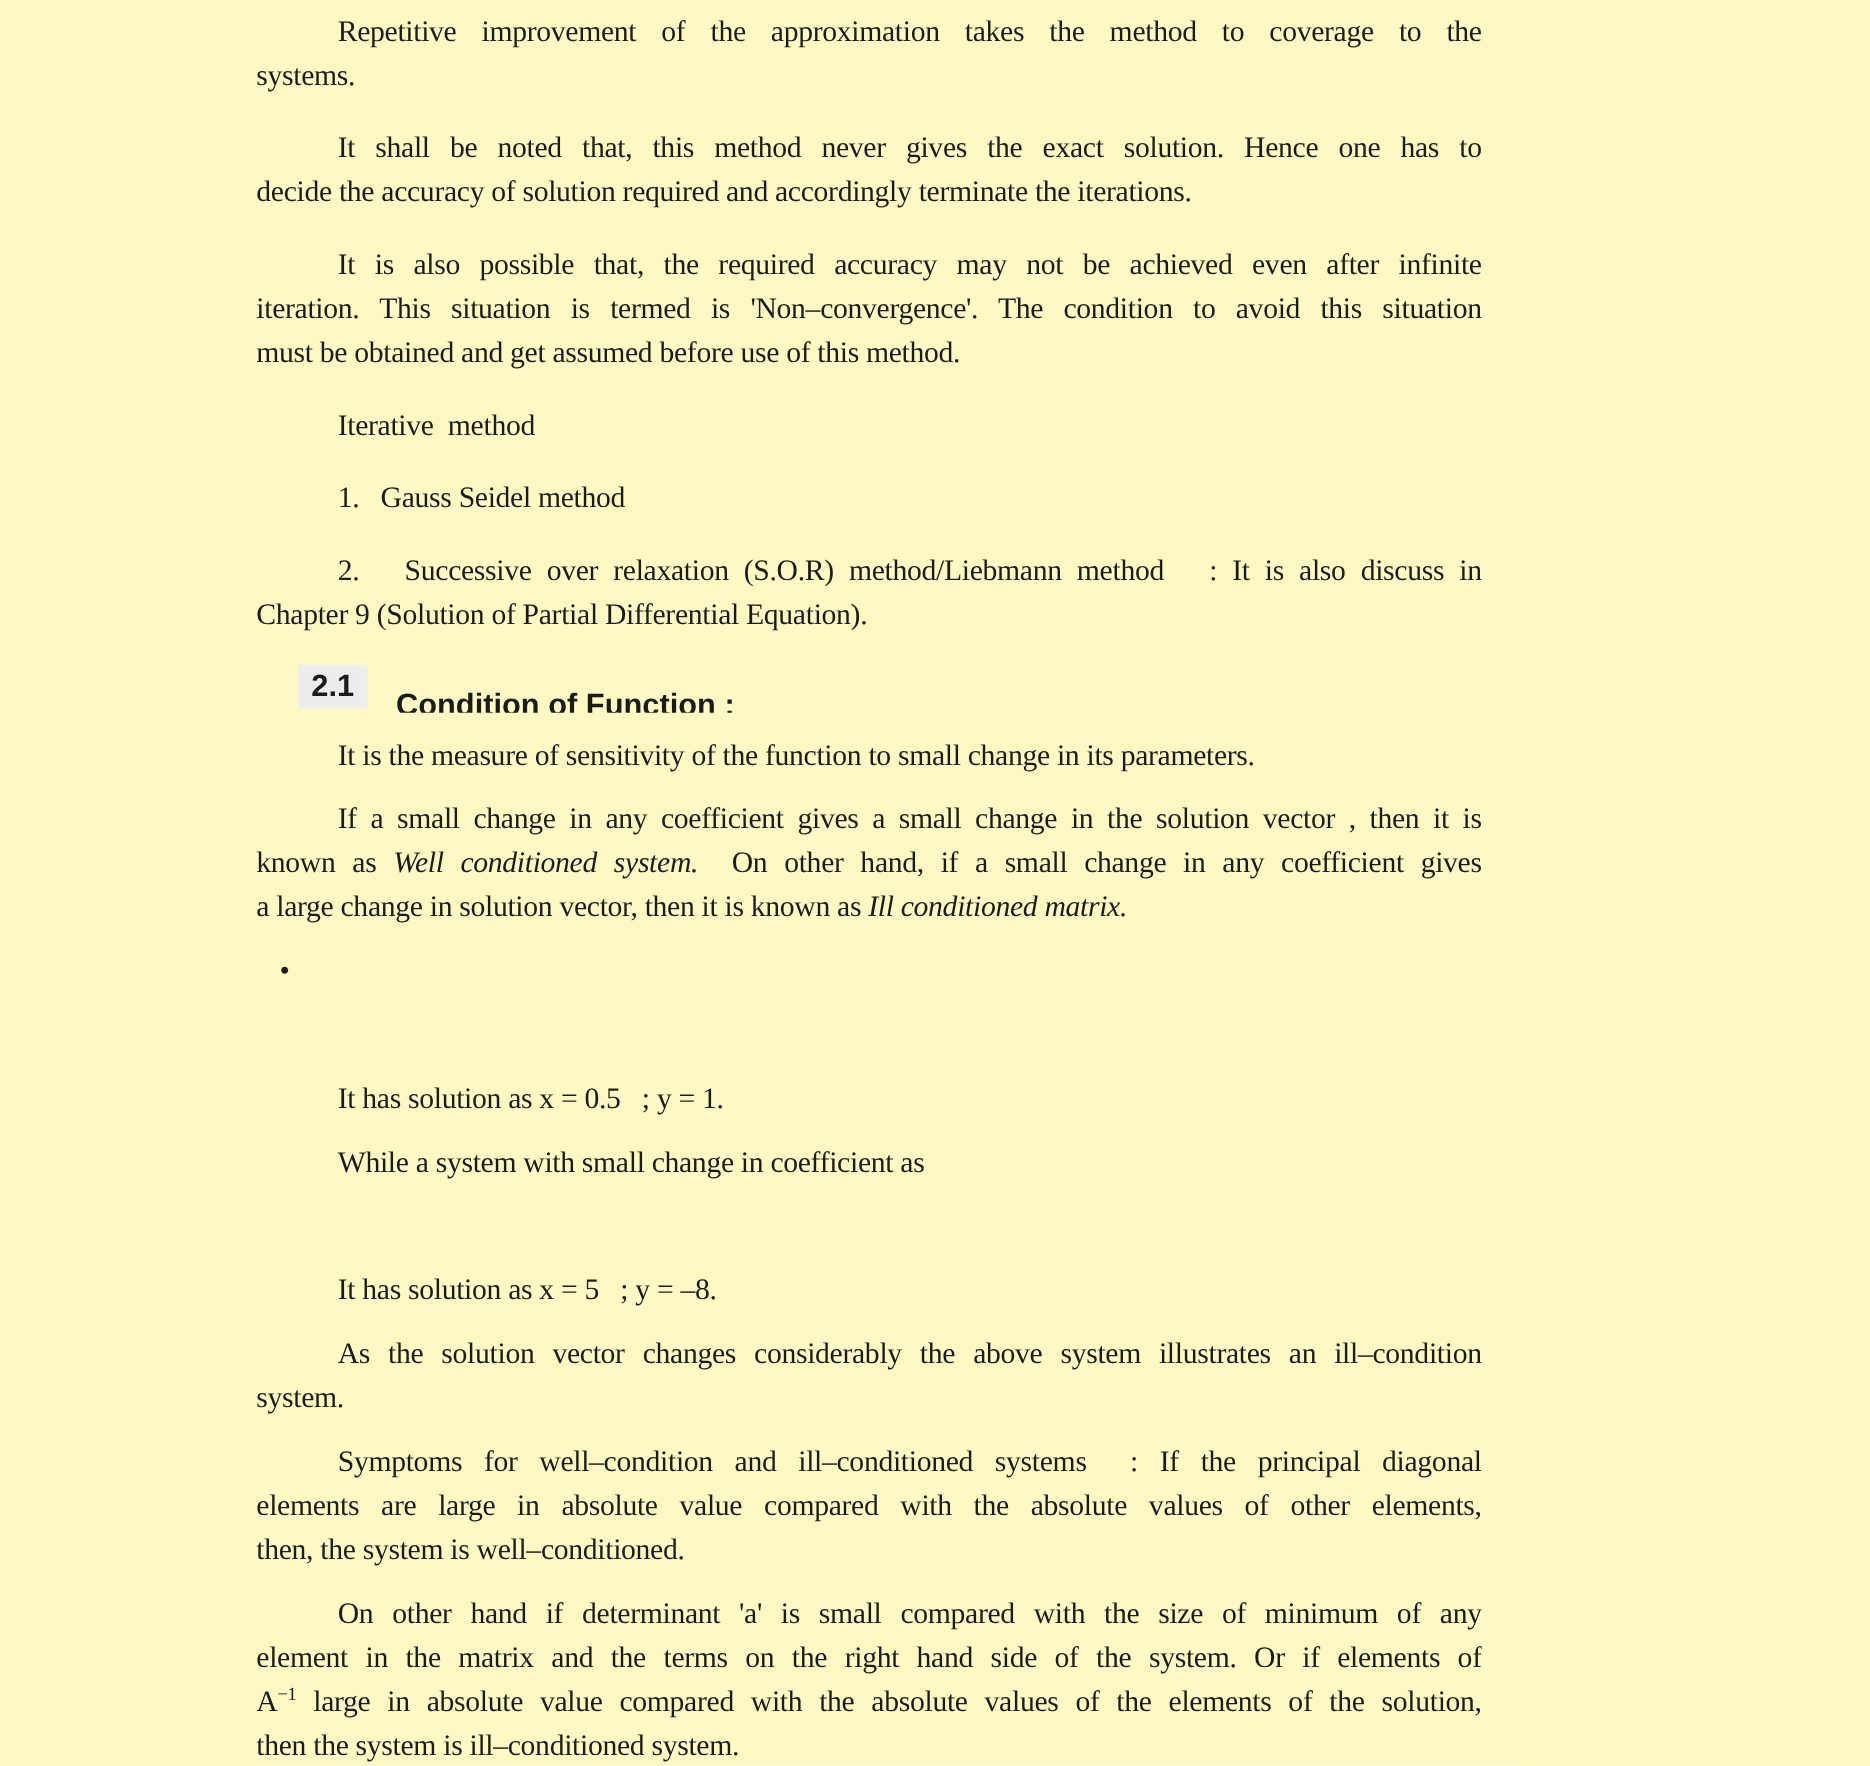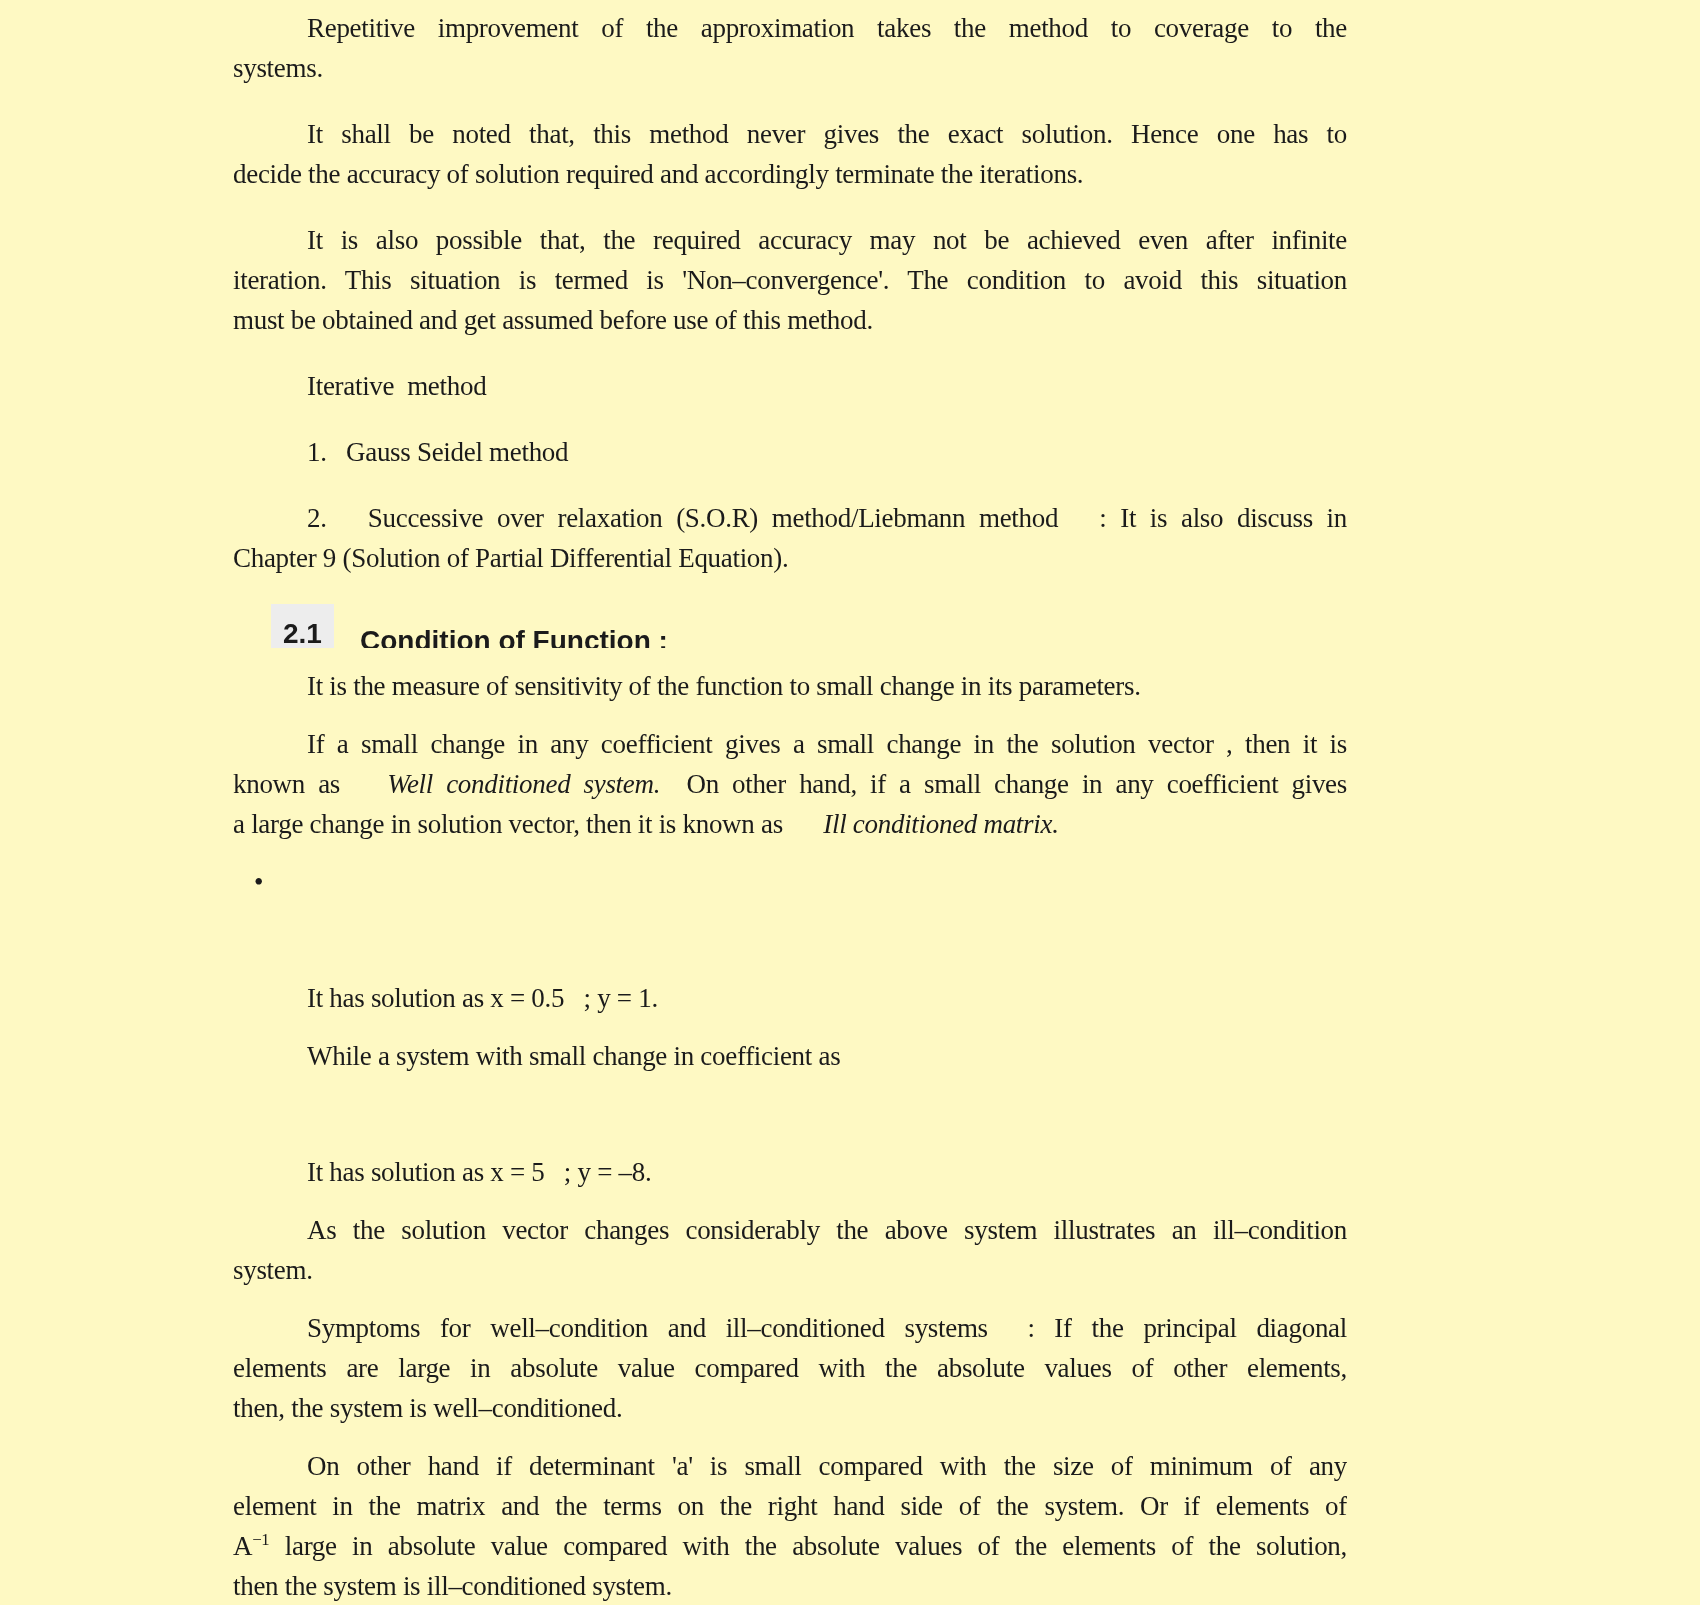--- a/index.html
+++ b/index.html
@@ -16,23 +16,23 @@
   .block { margin-bottom: 26px; }
   .block.tail { margin-bottom: 18px; }
   .line {
     line-height: 40px;
     max-height: 40px;
     overflow: hidden;
     white-space: pre-wrap;
   }
   .just { text-align: justify; text-align-last: justify; }
   .indent { padding-left: 74px; }
-  .it { font-style: italic; margin-left: 34px; }
+  .it { font-style: italic; }
   .heading-row { position: relative; height: 44px; max-height: 44px; font-family: "Liberation Sans", sans-serif; font-weight: bold; font-size: 28px; letter-spacing: 0; }
-  .hnum { position: absolute; left: 38px; top: 0; background: #ededed; padding: 10px 12px; }
+  .hnum { position: absolute; left: 38px; top: 0; background: #ededed; padding: 0 12px; }
   .htitle { position: absolute; left: 127px; top: 17px; }
   .eqrow { position: relative; height: 40px; max-height: 40px; }
   .bullet-row { position: relative; }
   .bullet-glyph { position: absolute; left: 21px; top: 0; }
   sup { font-size: 0.62em; vertical-align: super; line-height: 0; letter-spacing: -0.3px; }
 </style>
 </head>
 <body>
 
 <div class="page">

